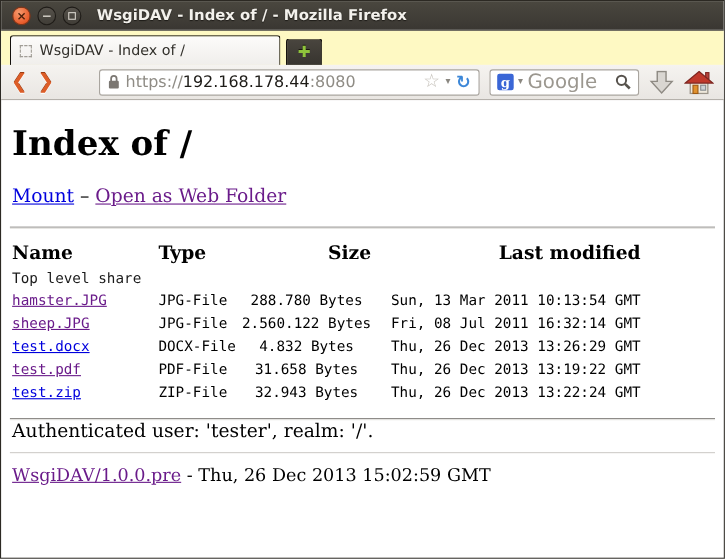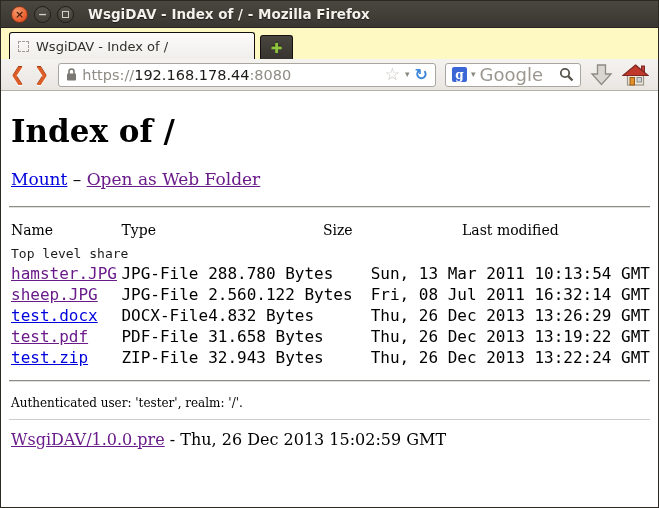--- a/index.html
+++ b/index.html
@@ -47,21 +47,21 @@
   }
   
   .toolbar {
     height:32px; background:linear-gradient(#f5f3f0,#e9e6e2);
     border-bottom:1px solid #b5b1ab;
     display:flex; align-items:center; padding:0 9px; gap:9px;
   }
   .nav-btn { font-size:18px; font-weight:bold; color:#dc5d27; text-shadow:0 1px 0 #fff, 0 -1px 0 #9c3c12; line-height:1; }
   .urlbar {
     flex:1; height:24px; background:#fff; border:1px solid #a9a59f; border-radius:3px;
-    display:flex; align-items:center; padding:0 7px; gap:5px; min-width:0;
+    display:flex; align-items:center; padding:0 7px; gap:5px; min-width:0;margin-left:32px;
   }
   .url-text { flex:1; font-size:14.5px; white-space:nowrap; overflow:hidden; }
   .url-scheme, .url-port { color:#8f8c85; }
   .url-host { color:#1d1b17; }
   .star-glyph { color:#c6c2bb; font-size:17px; line-height:1; }
   .caret { color:#8a8780; font-size:9px; line-height:1; }
   .reload-glyph { color:#3c87d8; font-size:16px; font-weight:bold; line-height:1; }
   .searchbox {
     width:136px; height:24px; background:#fff; border:1px solid #a9a59f; border-radius:3px;
     display:flex; align-items:center; padding:0 6px; gap:4px; flex:none;
@@ -78,30 +78,30 @@
   .page-title { font-size:31px; font-weight:bold; margin:22px 0 0 2px; }
   .nav-links { font-size:17px; margin:20px 0 0 2px; }
   a { text-decoration:underline; }
   .unvisited { color:#0000dd;margin-top:27px; }
   .visited { color:#6a1b8a; }
   hr { border:none; height:0; margin:0; }
   .hr-dark { border-top:1px solid #8e8c89; border-bottom:1px solid #e2e0dd; margin-top:17px; }
   .hr-mid  { border-top:1px solid #8e8c89; border-bottom:1px solid #e2e0dd; margin-top:12px; }
   .hr-light{ border-top:1px solid #cfcdc9; margin-top:9px; }
   table { border-collapse:collapse; margin:9px 0 0 2px; table-layout:fixed; }
-  th { font-size:14px; font-weight:normal; padding:0; height:26px; vertical-align:middle; }
+  th { font-size:17px; font-weight:bold; padding:0; height:26px; vertical-align:middle; }
   .col-name { width:133px; text-align:left; }
   .col-type { width:76px;  text-align:left; }
   .col-size { width:117px; text-align:right; }
-  .col-mod  { width:228px; text-align:center; padding-left:18px; }
-  td { font-family:"DejaVu Sans Mono", monospace; font-size:16px; height:21px; padding:0; white-space:nowrap; vertical-align:middle; }
-  td.cell-size { text-align:left; }
+  .col-mod  { width:228px; text-align:right; padding-left:18px; }
+  td { font-family:"DejaVu Sans Mono", monospace; font-size:13px; height:21px; padding:0; white-space:nowrap; vertical-align:middle; }
+  td.cell-size { text-align:center; }
   td.cell-mod  { padding-left:18px; }
   .note-row td { height:20px; font-size:13px; color:#1a1a1a; }
-  .auth-text { font-size:12px; margin:14px 0 0 2px; }
+  .auth-text { font-size:17px; margin:0 0 0 2px; }
   .gen-line { font-size:16px; margin:10px 0 0 2px; }
 </style>
 </head>
 <body>
 
 <div class="window">
 
   <div class="titlebar">
     <div class="win-btn btn-close">
       <span>×</span>

